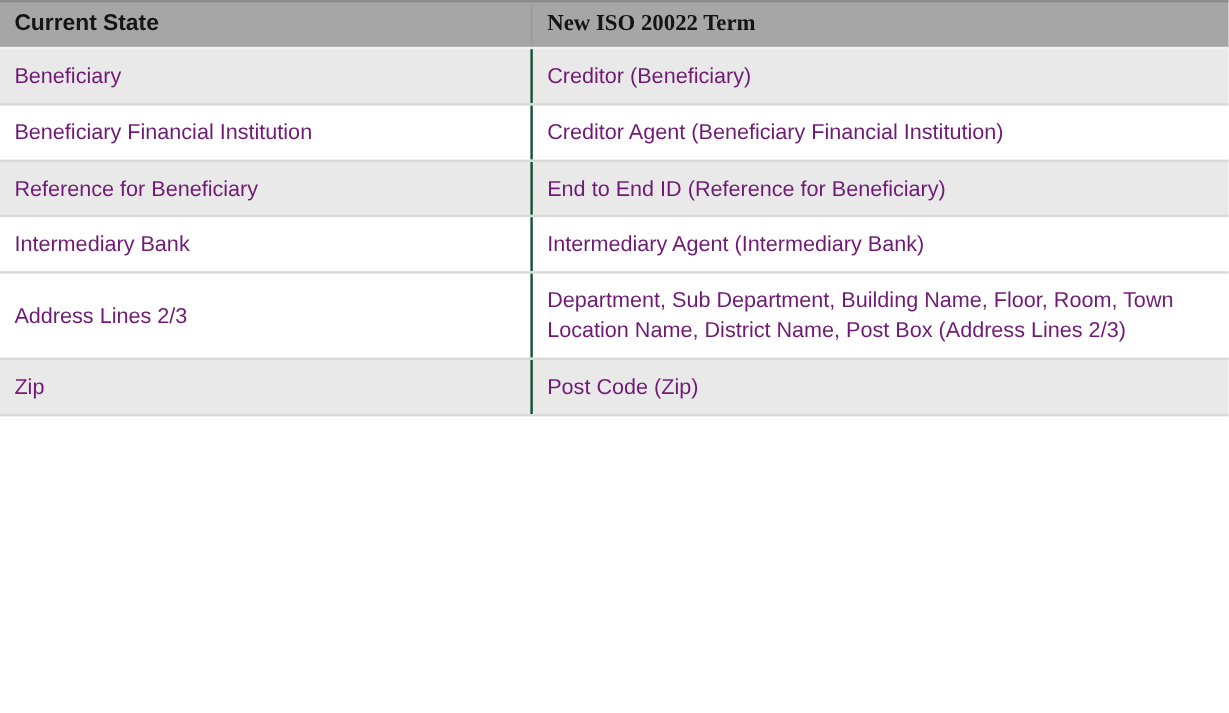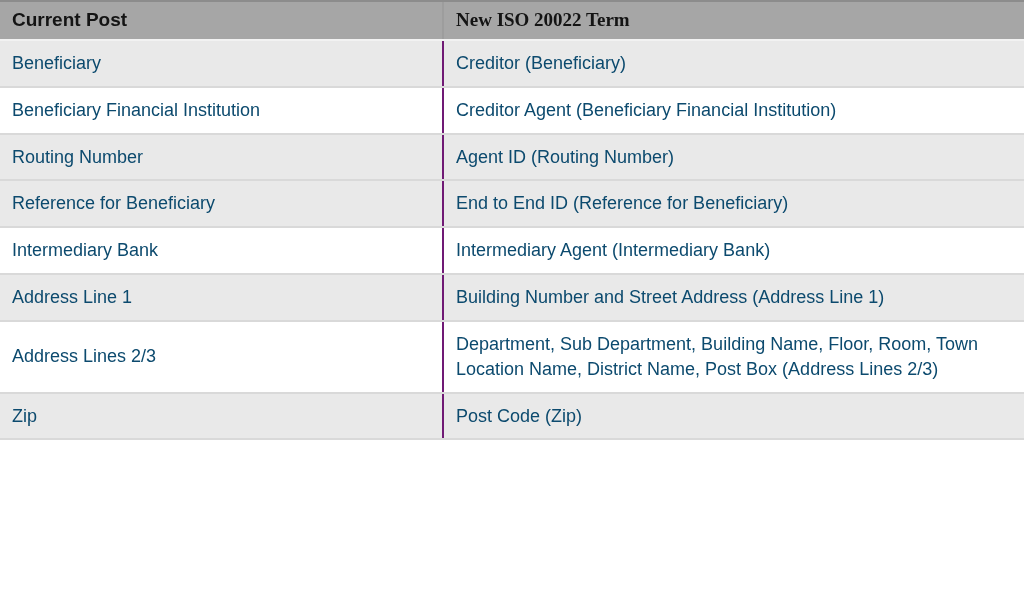--- a/index.html
+++ b/index.html
@@ -33,77 +33,69 @@
     border-bottom: 2px solid #f2f2f2;
     vertical-align: middle;
   }
   table.term-table th.iso {
     border-left: 2px solid #9d9d9d;
     font-family: Liberation Serif, serif;
   }
 
   table.term-table td {
     font-size: 18px;
-    color: #0c4a6e;
+    color: #701a75;
     text-align: left;
     vertical-align: middle;
     padding: 10px 14px 10px 12px;
     border-bottom: 2px solid #d9d9d9;
     line-height: 1.38;
     word-wrap: break-word;
   }
   table.term-table td.iso {
-    border-left: 2px solid #701a75;
+    border-left: 2px solid #14532d;
   }
   table.term-table tr.shaded td {
     background: #e9e9e9;
   }
   table.term-table tr.plain td {
     background: #ffffff;
   }
 </style>
 </head>
 <body>
 
 <div class="page">
   <table class="term-table">
     <colgroup>
       <col class="col-current">
       <col class="col-iso">
     </colgroup>
     <thead>
       <tr>
-        <th class="current">Current Post</th>
+        <th class="current">Current State</th>
         <th class="iso">New ISO 20022 Term</th>
       </tr>
     </thead>
     <tbody>
       <tr class="shaded">
         <td class="current">Beneficiary</td>
         <td class="iso">Creditor (Beneficiary)</td>
       </tr>
       <tr class="plain">
         <td class="current">Beneficiary Financial Institution</td>
         <td class="iso">Creditor Agent (Beneficiary Financial Institution)</td>
       </tr>
       <tr class="shaded">
-        <td class="current">Routing Number</td>
-        <td class="iso">Agent ID (Routing Number)</td>
-      </tr>
-      <tr class="shaded">
         <td class="current">Reference for Beneficiary</td>
         <td class="iso">End to End ID (Reference for Beneficiary)</td>
       </tr>
       <tr class="plain">
         <td class="current">Intermediary Bank</td>
         <td class="iso">Intermediary Agent (Intermediary Bank)</td>
-      </tr>
-      <tr class="shaded">
-        <td class="current">Address Line 1</td>
-        <td class="iso">Building Number and Street Address (Address Line 1)</td>
       </tr>
       <tr class="plain">
         <td class="current">Address Lines 2/3</td>
         <td class="iso">Department, Sub Department, Building Name, Floor, Room, Town Location Name, District Name, Post Box (Address Lines 2/3)</td>
       </tr>
       <tr class="shaded">
         <td class="current">Zip</td>
         <td class="iso">Post Code (Zip)</td>
       </tr>
     </tbody>

